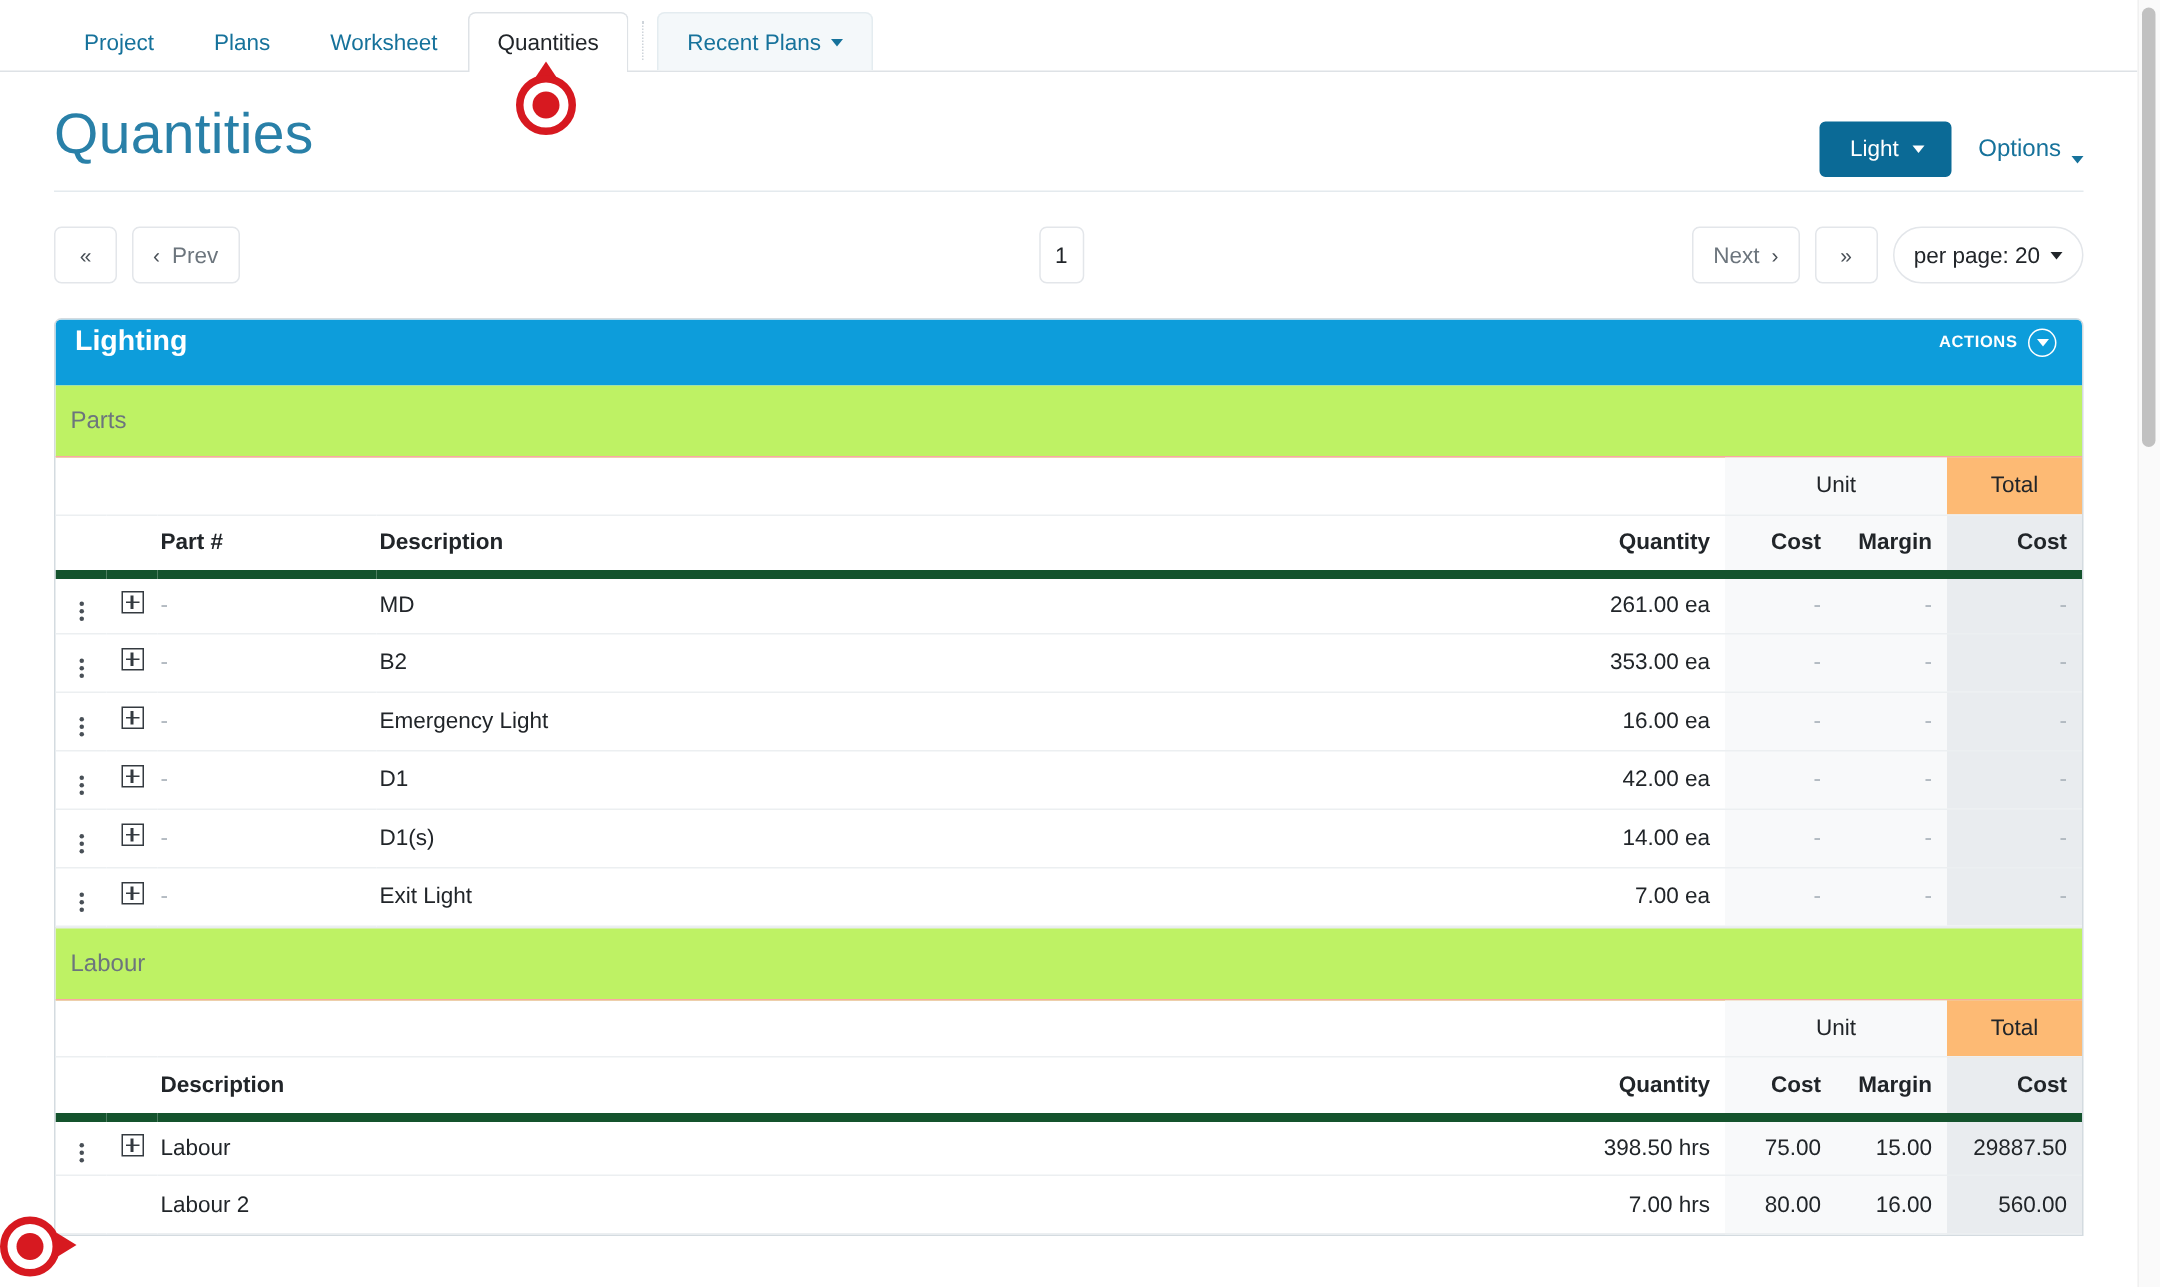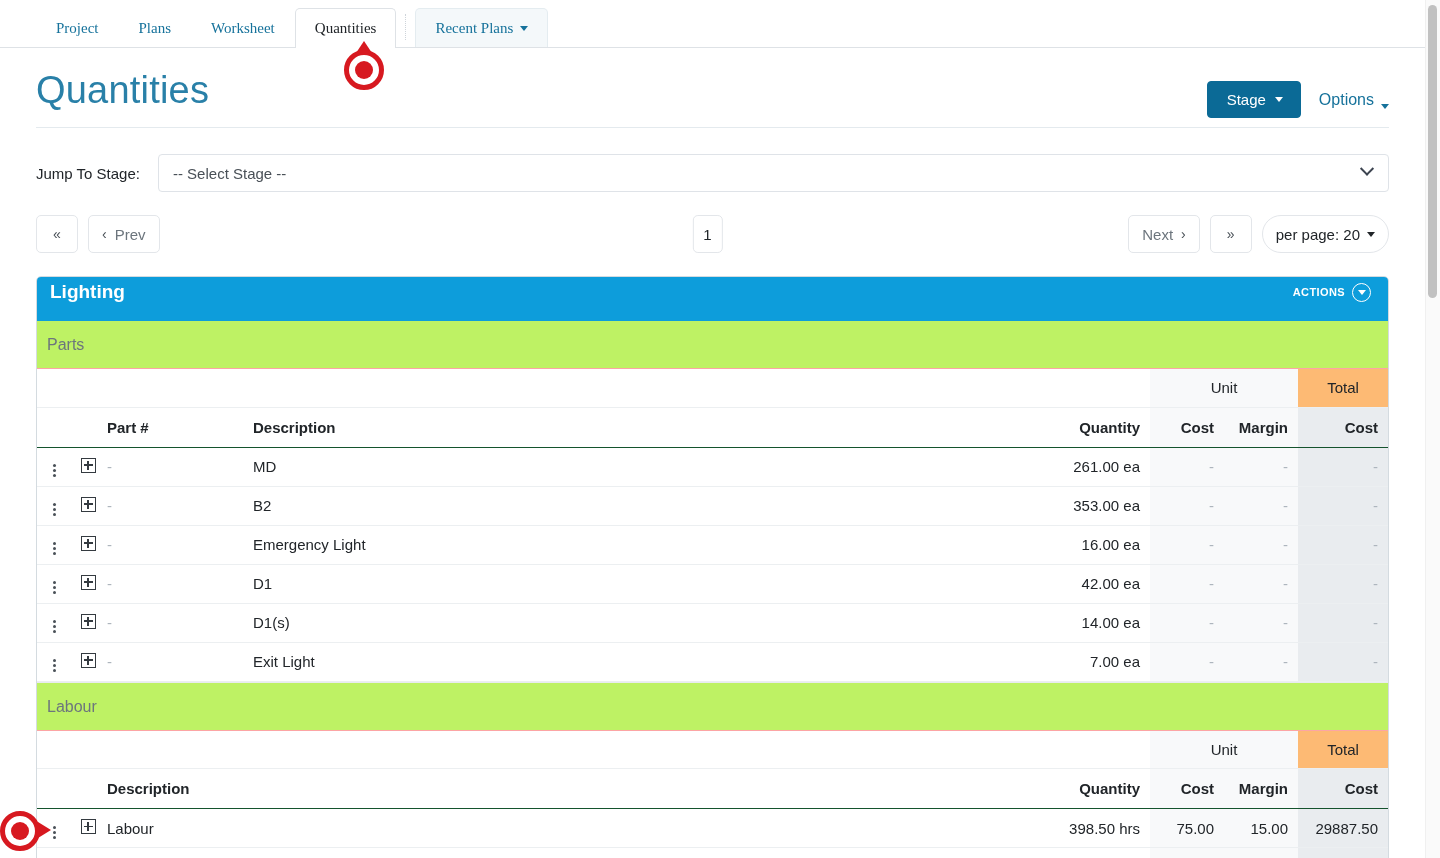--- a/index.html
+++ b/index.html
@@ -22,21 +22,20 @@
   
   .tabbar {
     position: relative;
     height: 48px;
     width: 1425px;
     background: #ffffff;
     border-bottom: 1px solid #dee2e6;
     display: flex;
     align-items: flex-end;
     padding-left: 36px;
-    font-family: Liberation Serif, serif;
   }
   .tab {
     height: 39px;
     padding: 0 19px;
     display: flex;
     align-items: center;
     font-size: 15px;
     color: #16729b;
     cursor: pointer;
     border: 1px solid transparent;
@@ -286,21 +285,21 @@
     border-bottom: 1px solid #eceff1;
   }
   .grp-unit { background: #f8f9fa; }
   .grp-total { background: #fdba74; }
 
   .hdr-row th {
     height: 40px;
     font-size: 15px;
     font-weight: 600;
     color: #212529;
-    border-bottom: 1px solid #14532d;
+    border-bottom: 6px solid #14532d;
     padding-bottom: 2px;
   }
   .hdr-row th.l { text-align: left; padding-left: 2px; }
   .hdr-row th.r { text-align: right; padding-right: 10px; }
   .cell-unit { background: #f8f9fa; }
   .cell-total { background: #e9ecef; }
 
   tbody tr { border-bottom: 1px solid #eceff1; }
   tbody td { height: 39px; color: #212529; }
   tbody td.r { text-align: right; padding-right: 10px; }
@@ -421,37 +420,30 @@
       <span class="caret"></span>
     </div>
   </div>
 
   <div class="content">
 
     <div class="page-head">
       <div class="page-title">Quantities</div>
       <div class="head-actions">
         <div class="btn-export">
-          <span>Stage</span>
+          <span>Light</span>
           <span class="caret"></span>
         </div>
         <div class="options-link">
           <span>Options</span>
           <span class="caret"></span>
         </div>
       </div>
     </div>
 
-    <div class="stage-row">
-      <div class="stage-label">Jump To Stage:</div>
-      <div class="stage-select">
-        <span>-- Select Stage --</span>
-        <span class="chev"></span>
-      </div>
-    </div>
 
     <div class="pager">
       <div class="pg">
           <span class="gl">«</span>
         </div>
       <div class="pg">
         <span class="gl" style="margin-right:8px">‹</span>
         <span>Prev</span>
       </div>
       <div class="center">

